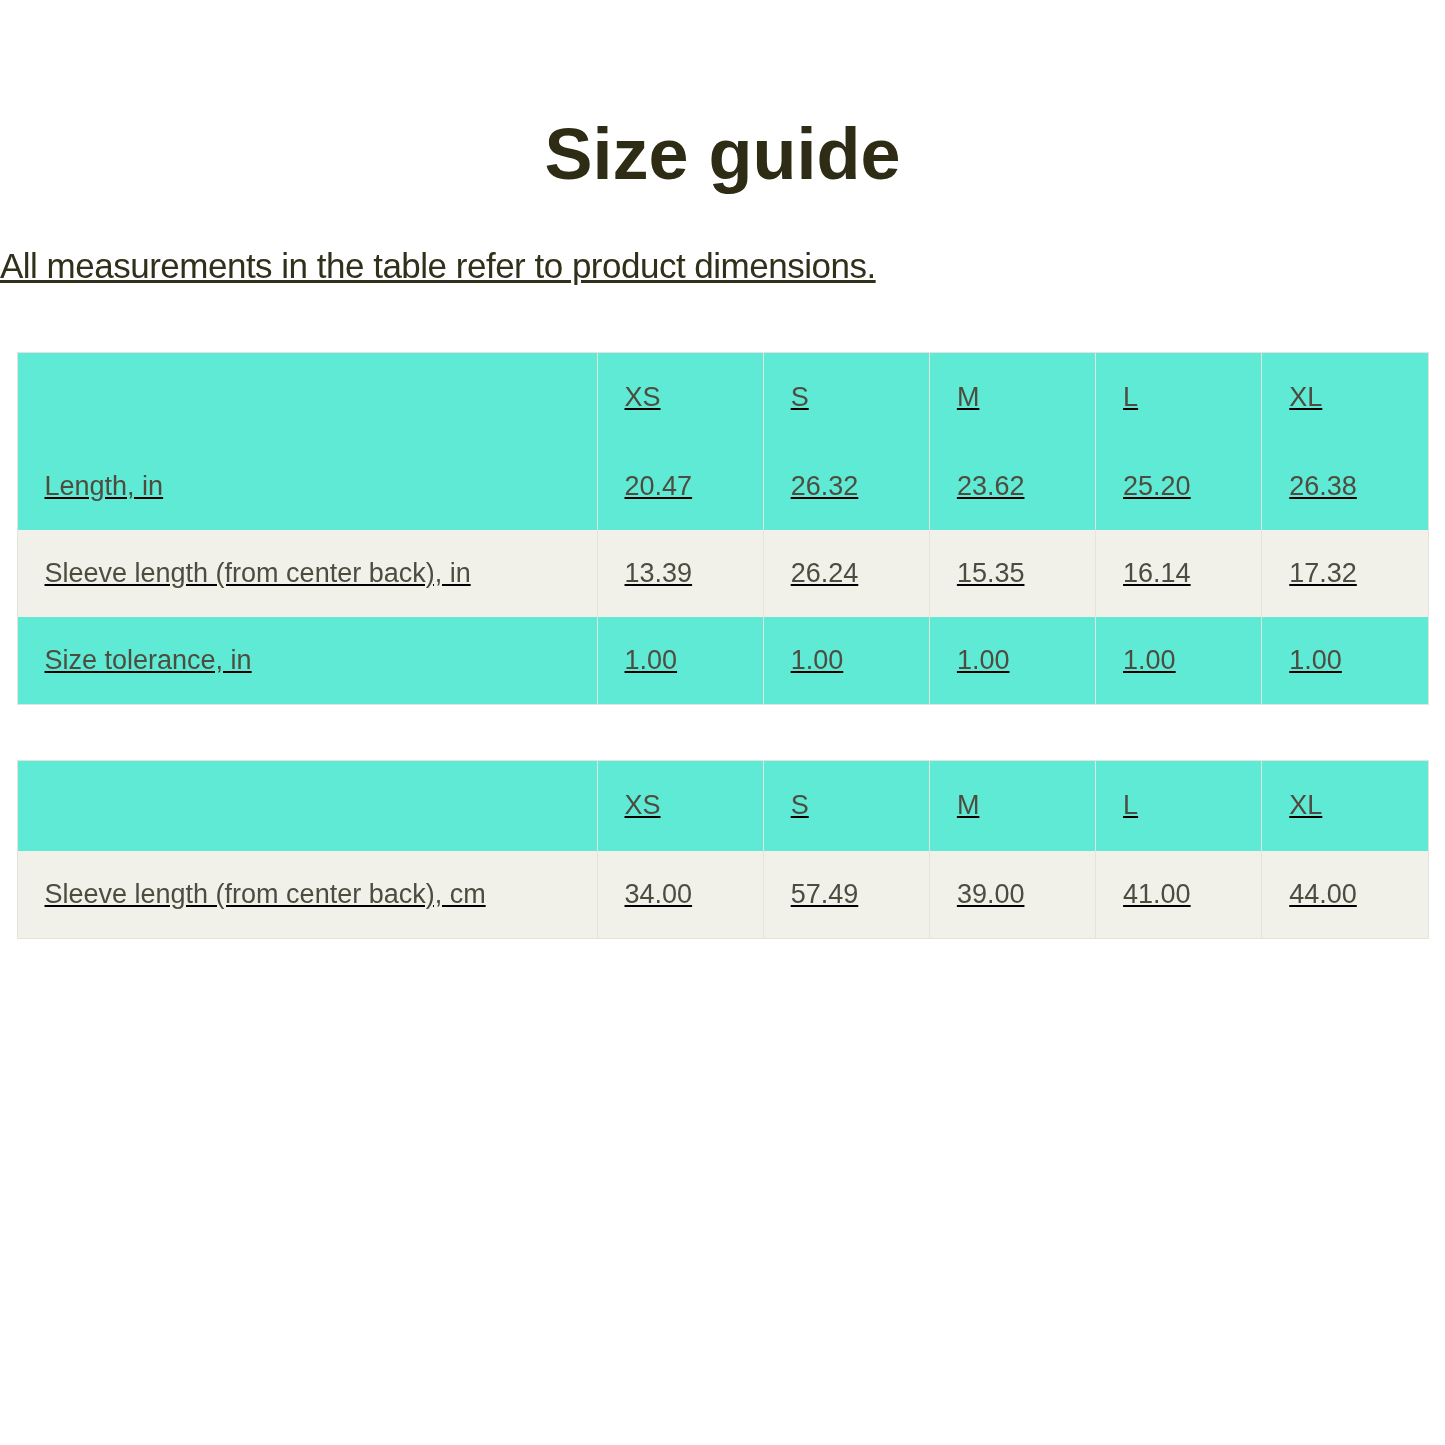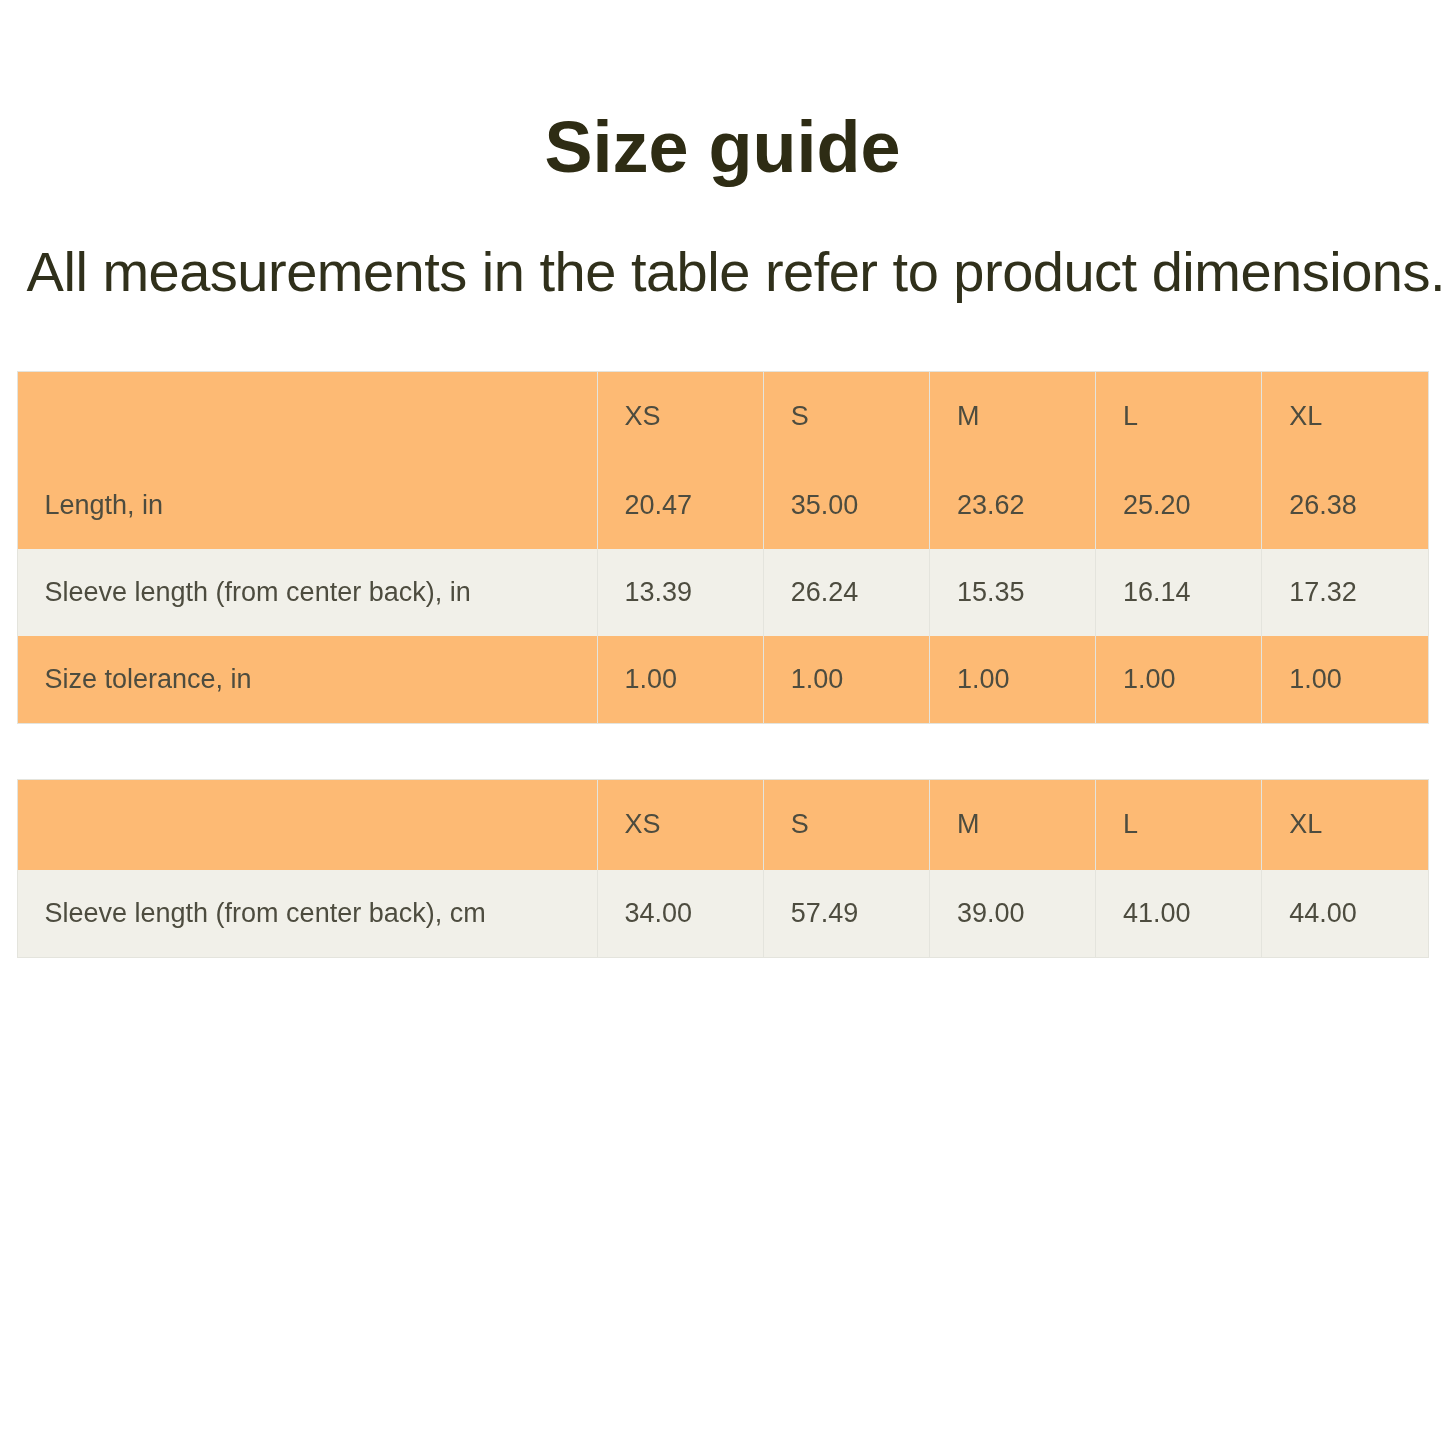--- a/index.html
+++ b/index.html
@@ -9,45 +9,47 @@
   }
   .page {
     position: relative;
     width: 1445px;
     height: 1445px;
     background: #ffffff;
     font-family: "Liberation Sans", sans-serif;
     overflow: hidden;
   }
   .page-title {
-    margin: 0;
+    margin: 7px;
     padding-top: 106px;
     text-align: center;
     font-size: 72px;
     line-height: 1.15;
     font-weight: 700;
     color: #2e2c14;
     letter-spacing: 0px;
   }
   .page-subtitle {
     margin: 48px 0 0 0;
-    text-align: right;
-    font-size: 56px;
+    text-align: left;
+    font-size: 35px;
     line-height: 1.25;
     font-weight: 400;
     color: #30301b;
     letter-spacing: -0.5px;
+    text-decoration: underline;
   }
   table.size-table {
     width: 1412px;
     margin: 64px auto 0 auto;
     border-collapse: collapse;
     table-layout: fixed;
     border: 1px solid #e4e4dd;
-    background: #fdba74;
+    background: #5eead4;
+    text-decoration: underline;
   }
   table.size-table + table.size-table {
     margin-top: 55px;
   }
   col.label-col { width: 580px; }
   table.size-table th,
   table.size-table td {
     height: 87px;
     padding: 0 8px 0 27px;
     text-align: left;
@@ -96,21 +98,21 @@
           <th>S</th>
           <th>M</th>
           <th>L</th>
           <th>XL</th>
         </tr>
       </thead>
     <tbody>
         <tr>
           <td>Length, in</td>
           <td>20.47</td>
-          <td>35.00</td>
+          <td>26.32</td>
           <td>23.62</td>
           <td>25.20</td>
           <td>26.38</td>
         </tr>
         <tr class="stripe">
           <td>Sleeve length (from center back), in</td>
           <td>13.39</td>
           <td>26.24</td>
           <td>15.35</td>
           <td>16.14</td>

